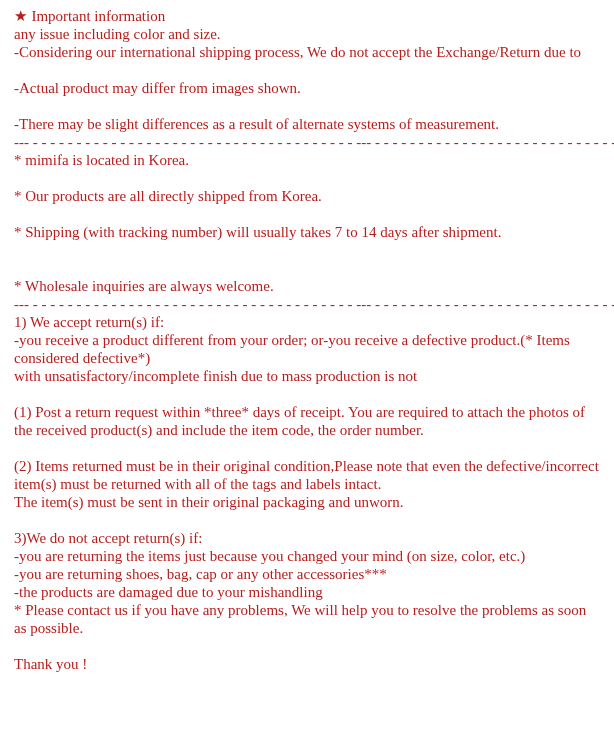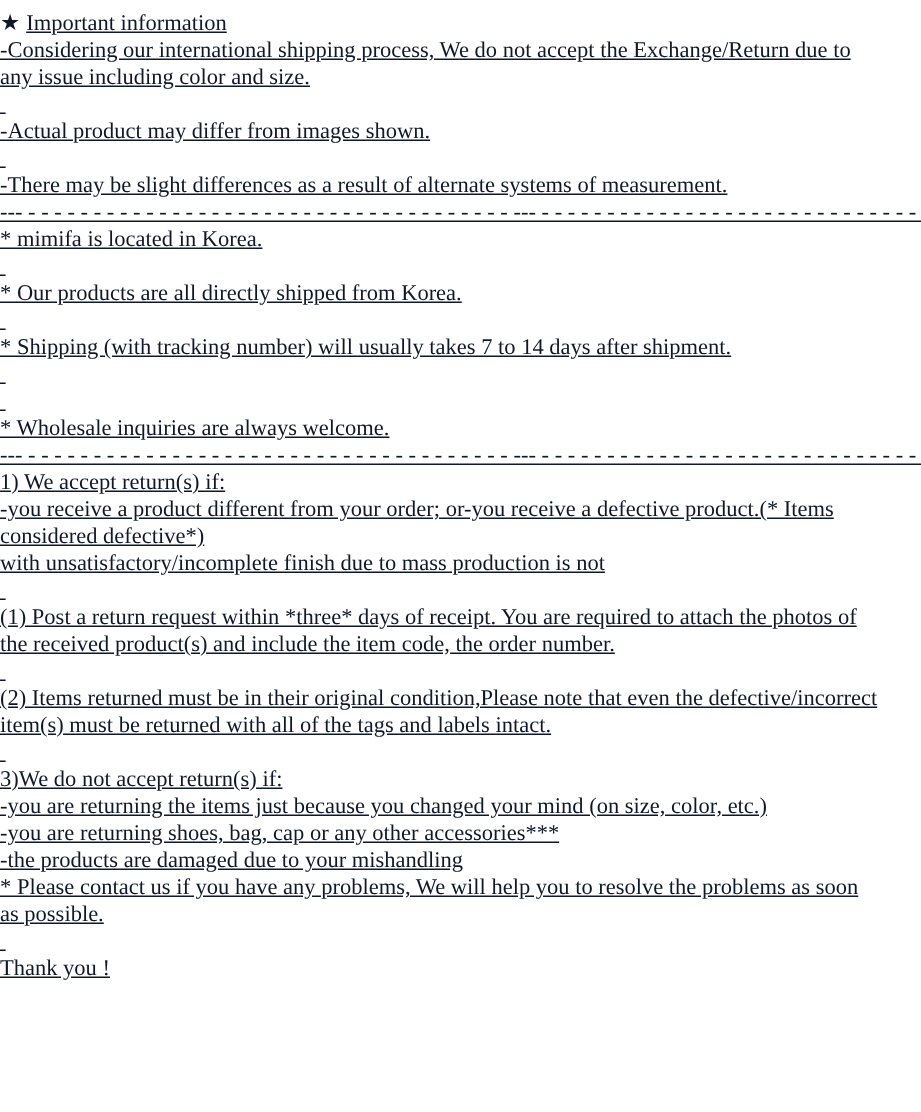--- a/index.html
+++ b/index.html
@@ -9,46 +9,45 @@
   }
   body {
     width: 614px;
     height: 741px;
     overflow: hidden;
   }
   .doc {
     box-sizing: border-box;
     width: 614px;
     height: 741px;
-    padding: 7px 0 0 0;
+    padding: 7px 0 0 14px;
     font-family: "Liberation Serif", "DejaVu Serif", serif;
     font-size: 15px;
     line-height: 18px;
-    color: #0f172a;
-    text-decoration: underline;
+    color: #b91c1c;
   }
   .line {
     height: 18px;
     white-space: pre;
     overflow: hidden;
   }
   .star {
     display: inline-block;
     margin-right: 4px;
     font-size: 15px;
   }
 </style>
 </head>
 <body>
 
 <div class="doc">
   <div>
       <div class="line"><span class="star">★</span><span>Important information</span></div>
+      <div class="line">any issue including color and size.</div>
       <div class="line">-Considering our international shipping process, We do not accept the Exchange/Return due to</div>
-      <div class="line">any issue including color and size.</div>
       <div class="line">&nbsp;</div>
       <div class="line">-Actual product may differ from images shown.</div>
       <div class="line">&nbsp;</div>
       <div class="line">-There may be slight differences as a result of alternate systems of measurement.</div>
       <div class="line">--- - - - - - - - - - - - - - - - - - - - - - - - - - - - - - - - - - - - - - --- - - - - - - - - - - - - - - - - - - - - - - - - - - - - - - - - - - -</div>
       <div class="line">* mimifa is located in Korea.</div>
       <div class="line">&nbsp;</div>
       <div class="line">* Our products are all directly shipped from Korea.</div>
       <div class="line">&nbsp;</div>
       <div class="line">* Shipping (with tracking number) will usually takes 7 to 14 days after shipment.</div>
@@ -59,20 +58,21 @@
       <div class="line">1) We accept return(s) if:</div>
       <div class="line">-you receive a product different from your order; or-you receive a defective product.(* Items</div>
       <div class="line">considered defective*)</div>
       <div class="line">with unsatisfactory/incomplete finish due to mass production is not</div>
       <div class="line">&nbsp;</div>
       <div class="line">(1) Post a return request within *three* days of receipt. You are required to attach the photos of</div>
       <div class="line">the received product(s) and include the item code, the order number.</div>
       <div class="line">&nbsp;</div>
       <div class="line">(2) Items returned must be in their original condition,Please note that even the defective/incorrect</div>
       <div class="line">item(s) must be returned with all of the tags and labels intact.</div>
+      <div class="line">The item(s) must be sent in their original packaging and unworn.</div>
       <div class="line">&nbsp;</div>
       <div class="line">3)We do not accept return(s) if:</div>
       <div class="line">-you are returning the items just because you changed your mind (on size, color, etc.)</div>
       <div class="line">-you are returning shoes, bag, cap or any other accessories***</div>
       <div class="line">-the products are damaged due to your mishandling</div>
       <div class="line">* Please contact us if you have any problems, We will help you to resolve the problems as soon</div>
       <div class="line">as possible.</div>
       <div class="line">&nbsp;</div>
       <div class="line">Thank you !</div>
     </div>

